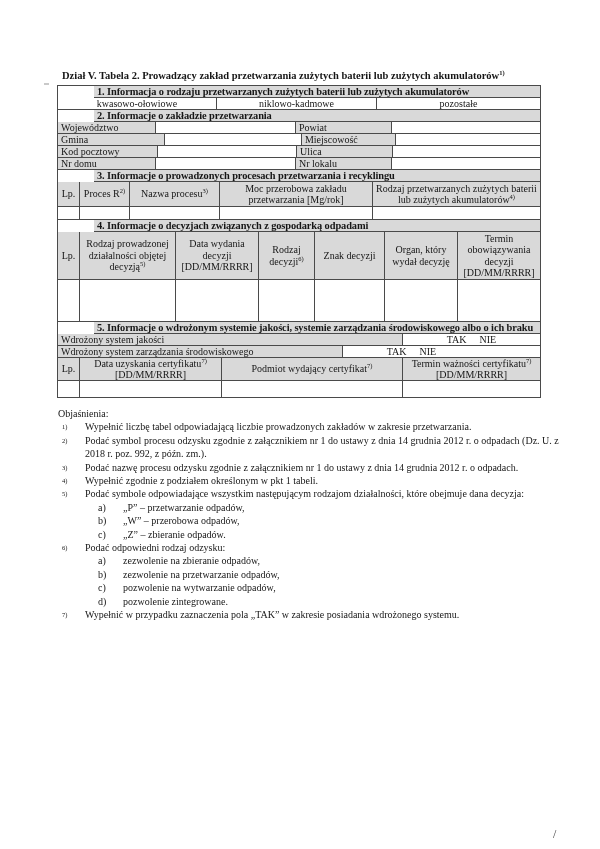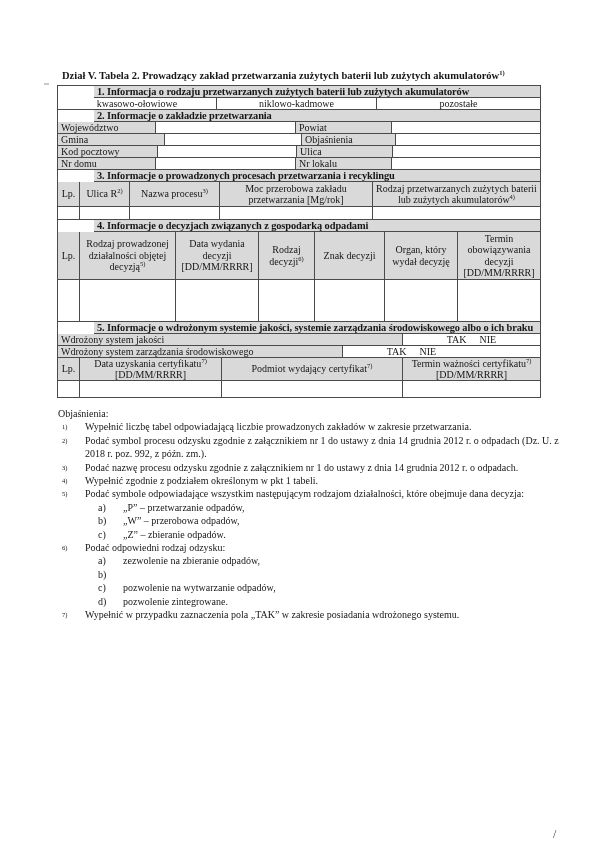--- a/index.html
+++ b/index.html
@@ -101,21 +101,21 @@
   </div>
   <div class="trow h12">
     <div class="cell grey" style="width:98px">Województwo</div>
     <div class="cell" style="width:140px"></div>
     <div class="cell grey" style="width:96px">Powiat</div>
     <div class="cell" style="width:148px"></div>
   </div>
   <div class="trow h12">
     <div class="cell grey" style="width:110px">Gmina</div>
     <div class="cell" style="width:140px"></div>
-    <div class="cell grey" style="width:96px">Objaśnienia</div>
+    <div class="cell grey" style="width:96px">Miejscowość</div>
     <div class="cell" style="width:148px"></div>
   </div>
   <div class="trow h12">
     <div class="cell grey" style="width:100px">Kod pocztowy</div>
     <div class="cell" style="width:140px"></div>
     <div class="cell grey" style="width:96px">Ulica</div>
     <div class="cell" style="width:148px"></div>
   </div>
   <div class="trow h12">
     <div class="cell grey" style="width:98px">Nr domu</div>
@@ -125,21 +125,21 @@
   </div>
 
   <div class="trow sechead grey">
     <div class="cell" style="width:382px">3. Informacje o prowadzonych procesach przetwarzania i recyklingu</div>
   </div>
   <div class="trow colhead h25 grey">
     <div class="cell" style="width:22px">
         <span class="hdrtxt"><span>Lp.</span></span>
       </div>
     <div class="cell" style="width:50px">
-        <span class="hdrtxt"><span>Ulica R</span><sup>2)</sup></span>
+        <span class="hdrtxt"><span>Proces R</span><sup>2)</sup></span>
       </div>
     <div class="cell" style="width:90px">
         <span class="hdrtxt"><span>Nazwa procesu</span><sup>3)</sup></span>
       </div>
     <div class="cell" style="width:153px">
         <span class="hdrtxt"><span>Moc przerobowa zakładu przetwarzania [Mg/rok]</span></span>
       </div>
     <div class="cell" style="width:167px">
         <span class="hdrtxt"><span>Rodzaj przetwarzanych zużytych baterii lub zużytych akumulatorów</span><sup>4)</sup></span>
       </div>
@@ -273,20 +273,21 @@
   <div class="fn-item">
     <span class="fn-marker">6)</span>
     <span>Podać odpowiedni rodzaj odzysku:</span>
     <div class="fn-sub">
       <div class="fn-sub-item">
           <span class="fn-letter">a)</span>
           <span>zezwolenie na zbieranie odpadów,</span>
         </div>
       <div class="fn-sub-item">
           <span class="fn-letter">b)</span>
+          <span>zezwolenie na przetwarzanie odpadów,</span>
         </div>
       <div class="fn-sub-item">
           <span class="fn-letter">c)</span>
           <span>pozwolenie na wytwarzanie odpadów,</span>
         </div>
       <div class="fn-sub-item">
           <span class="fn-letter">d)</span>
           <span>pozwolenie zintegrowane.</span>
         </div>
     </div>

